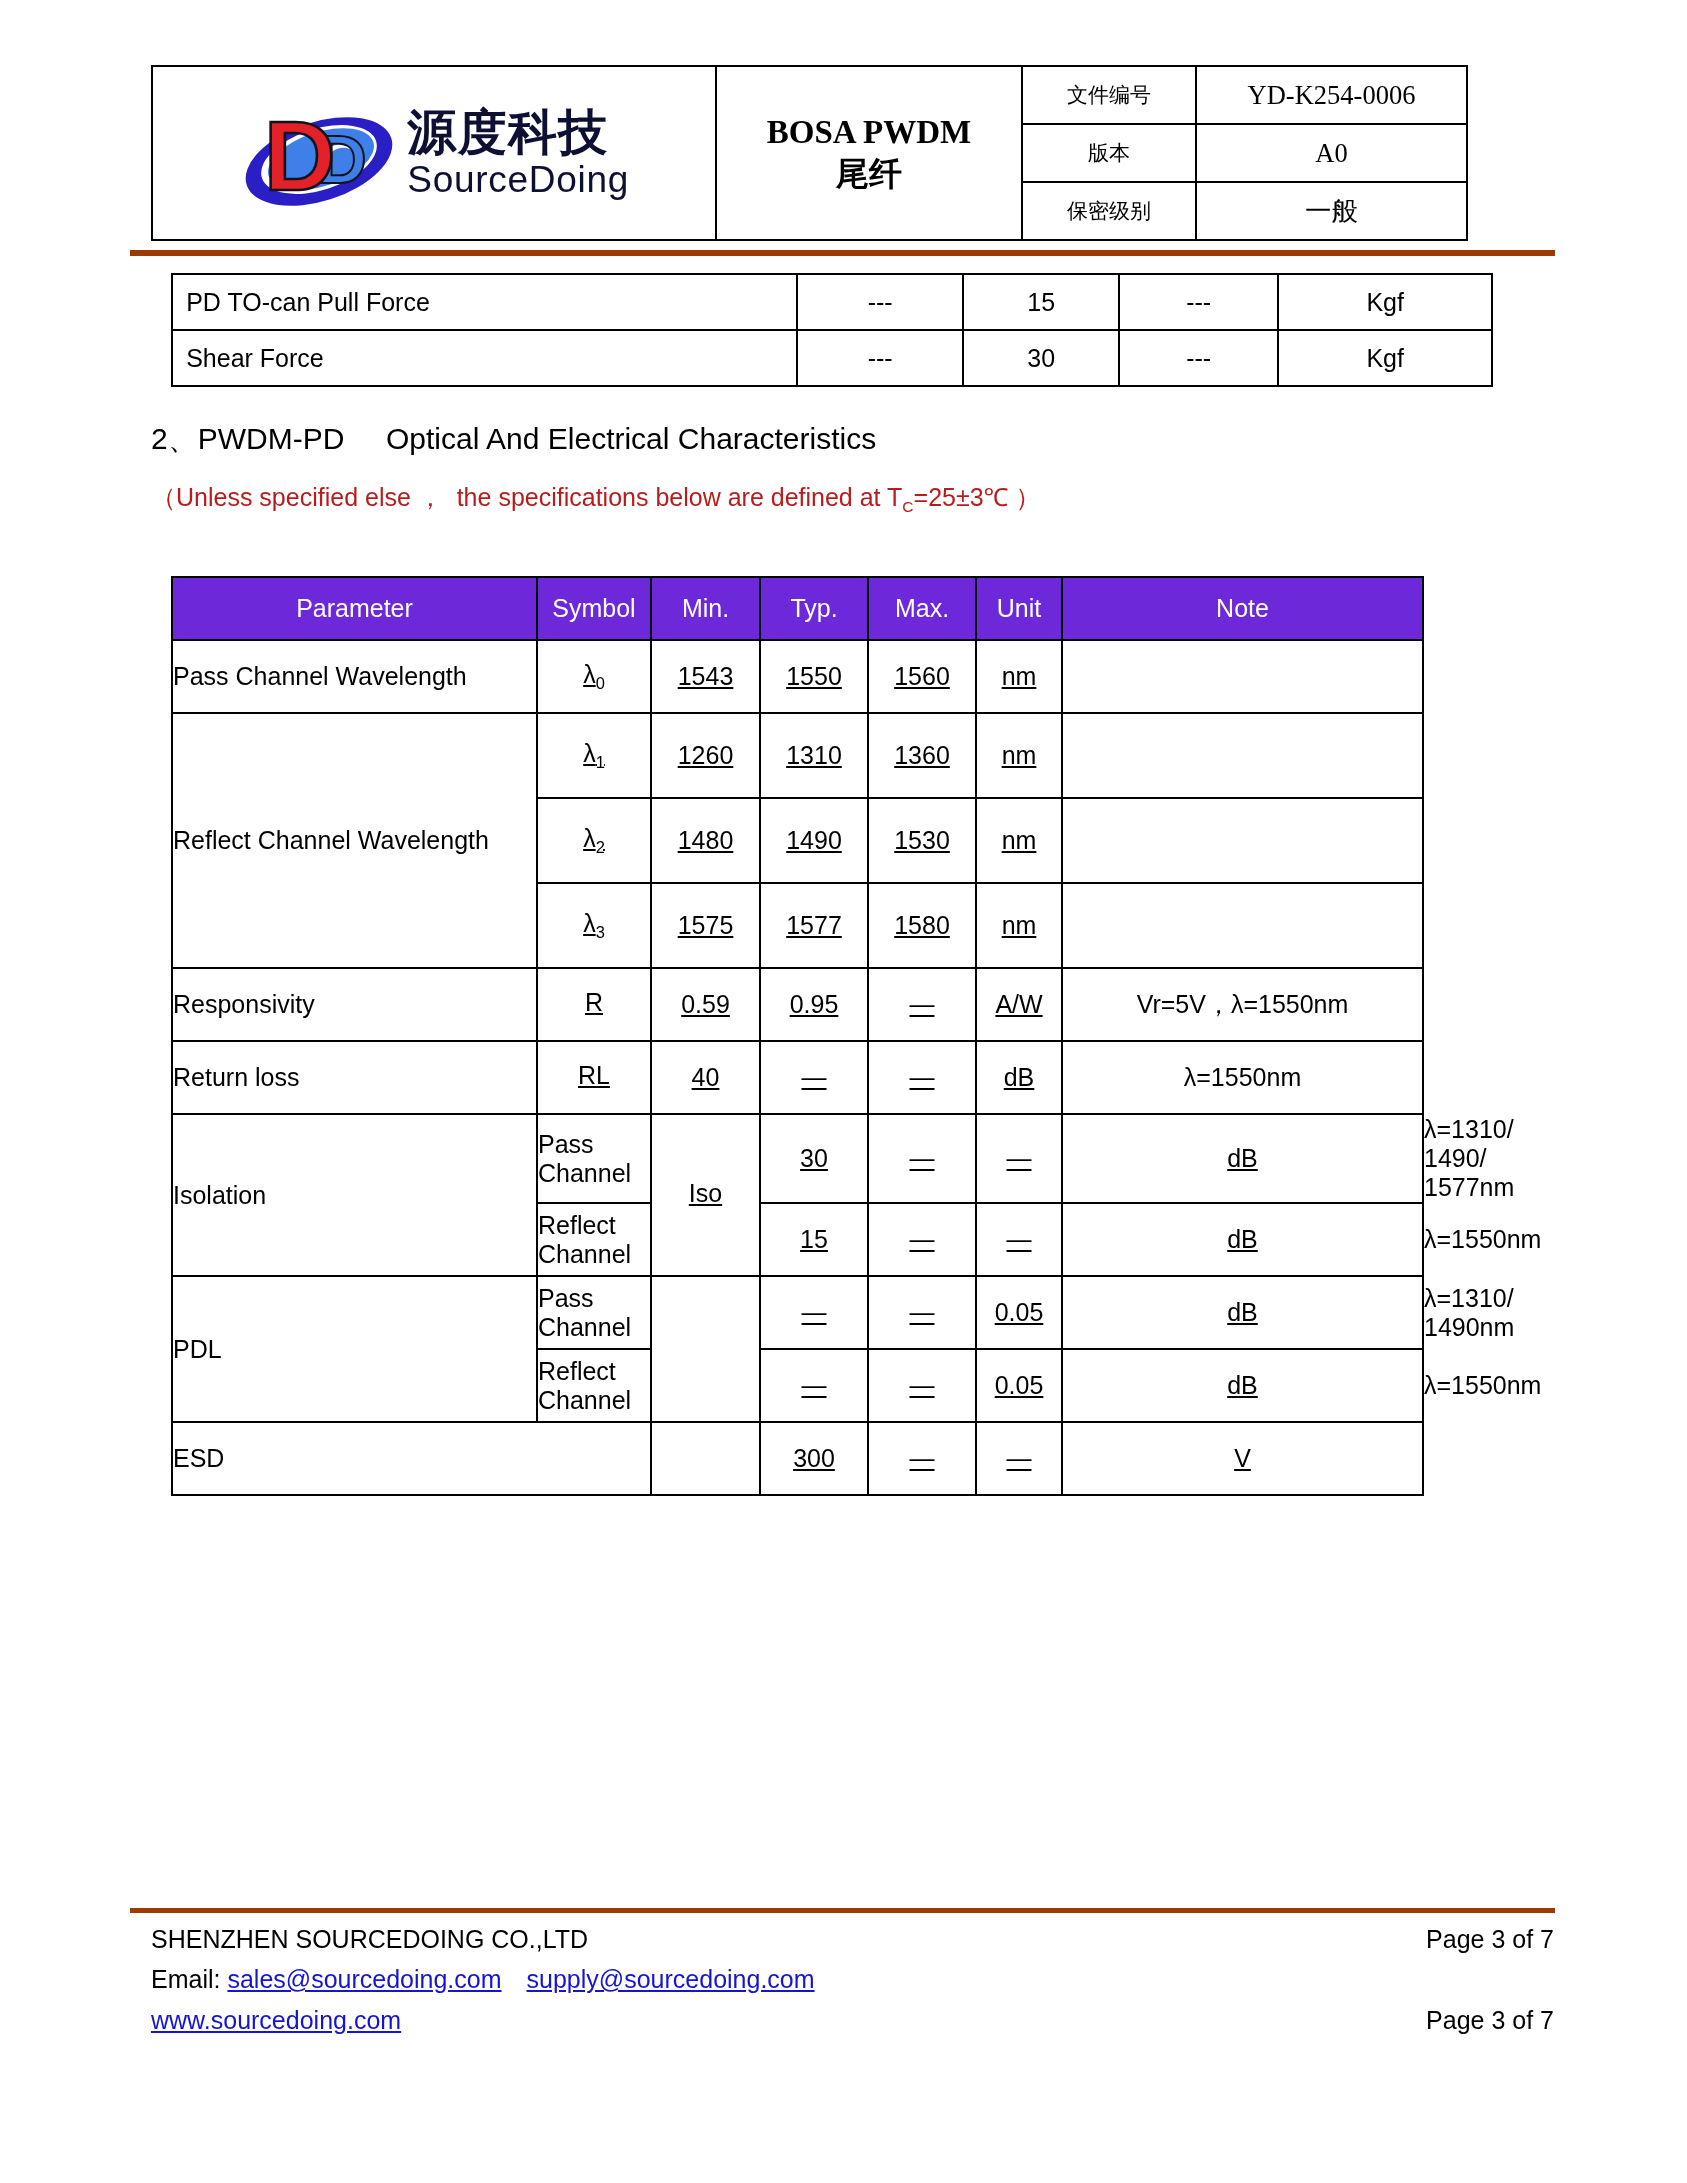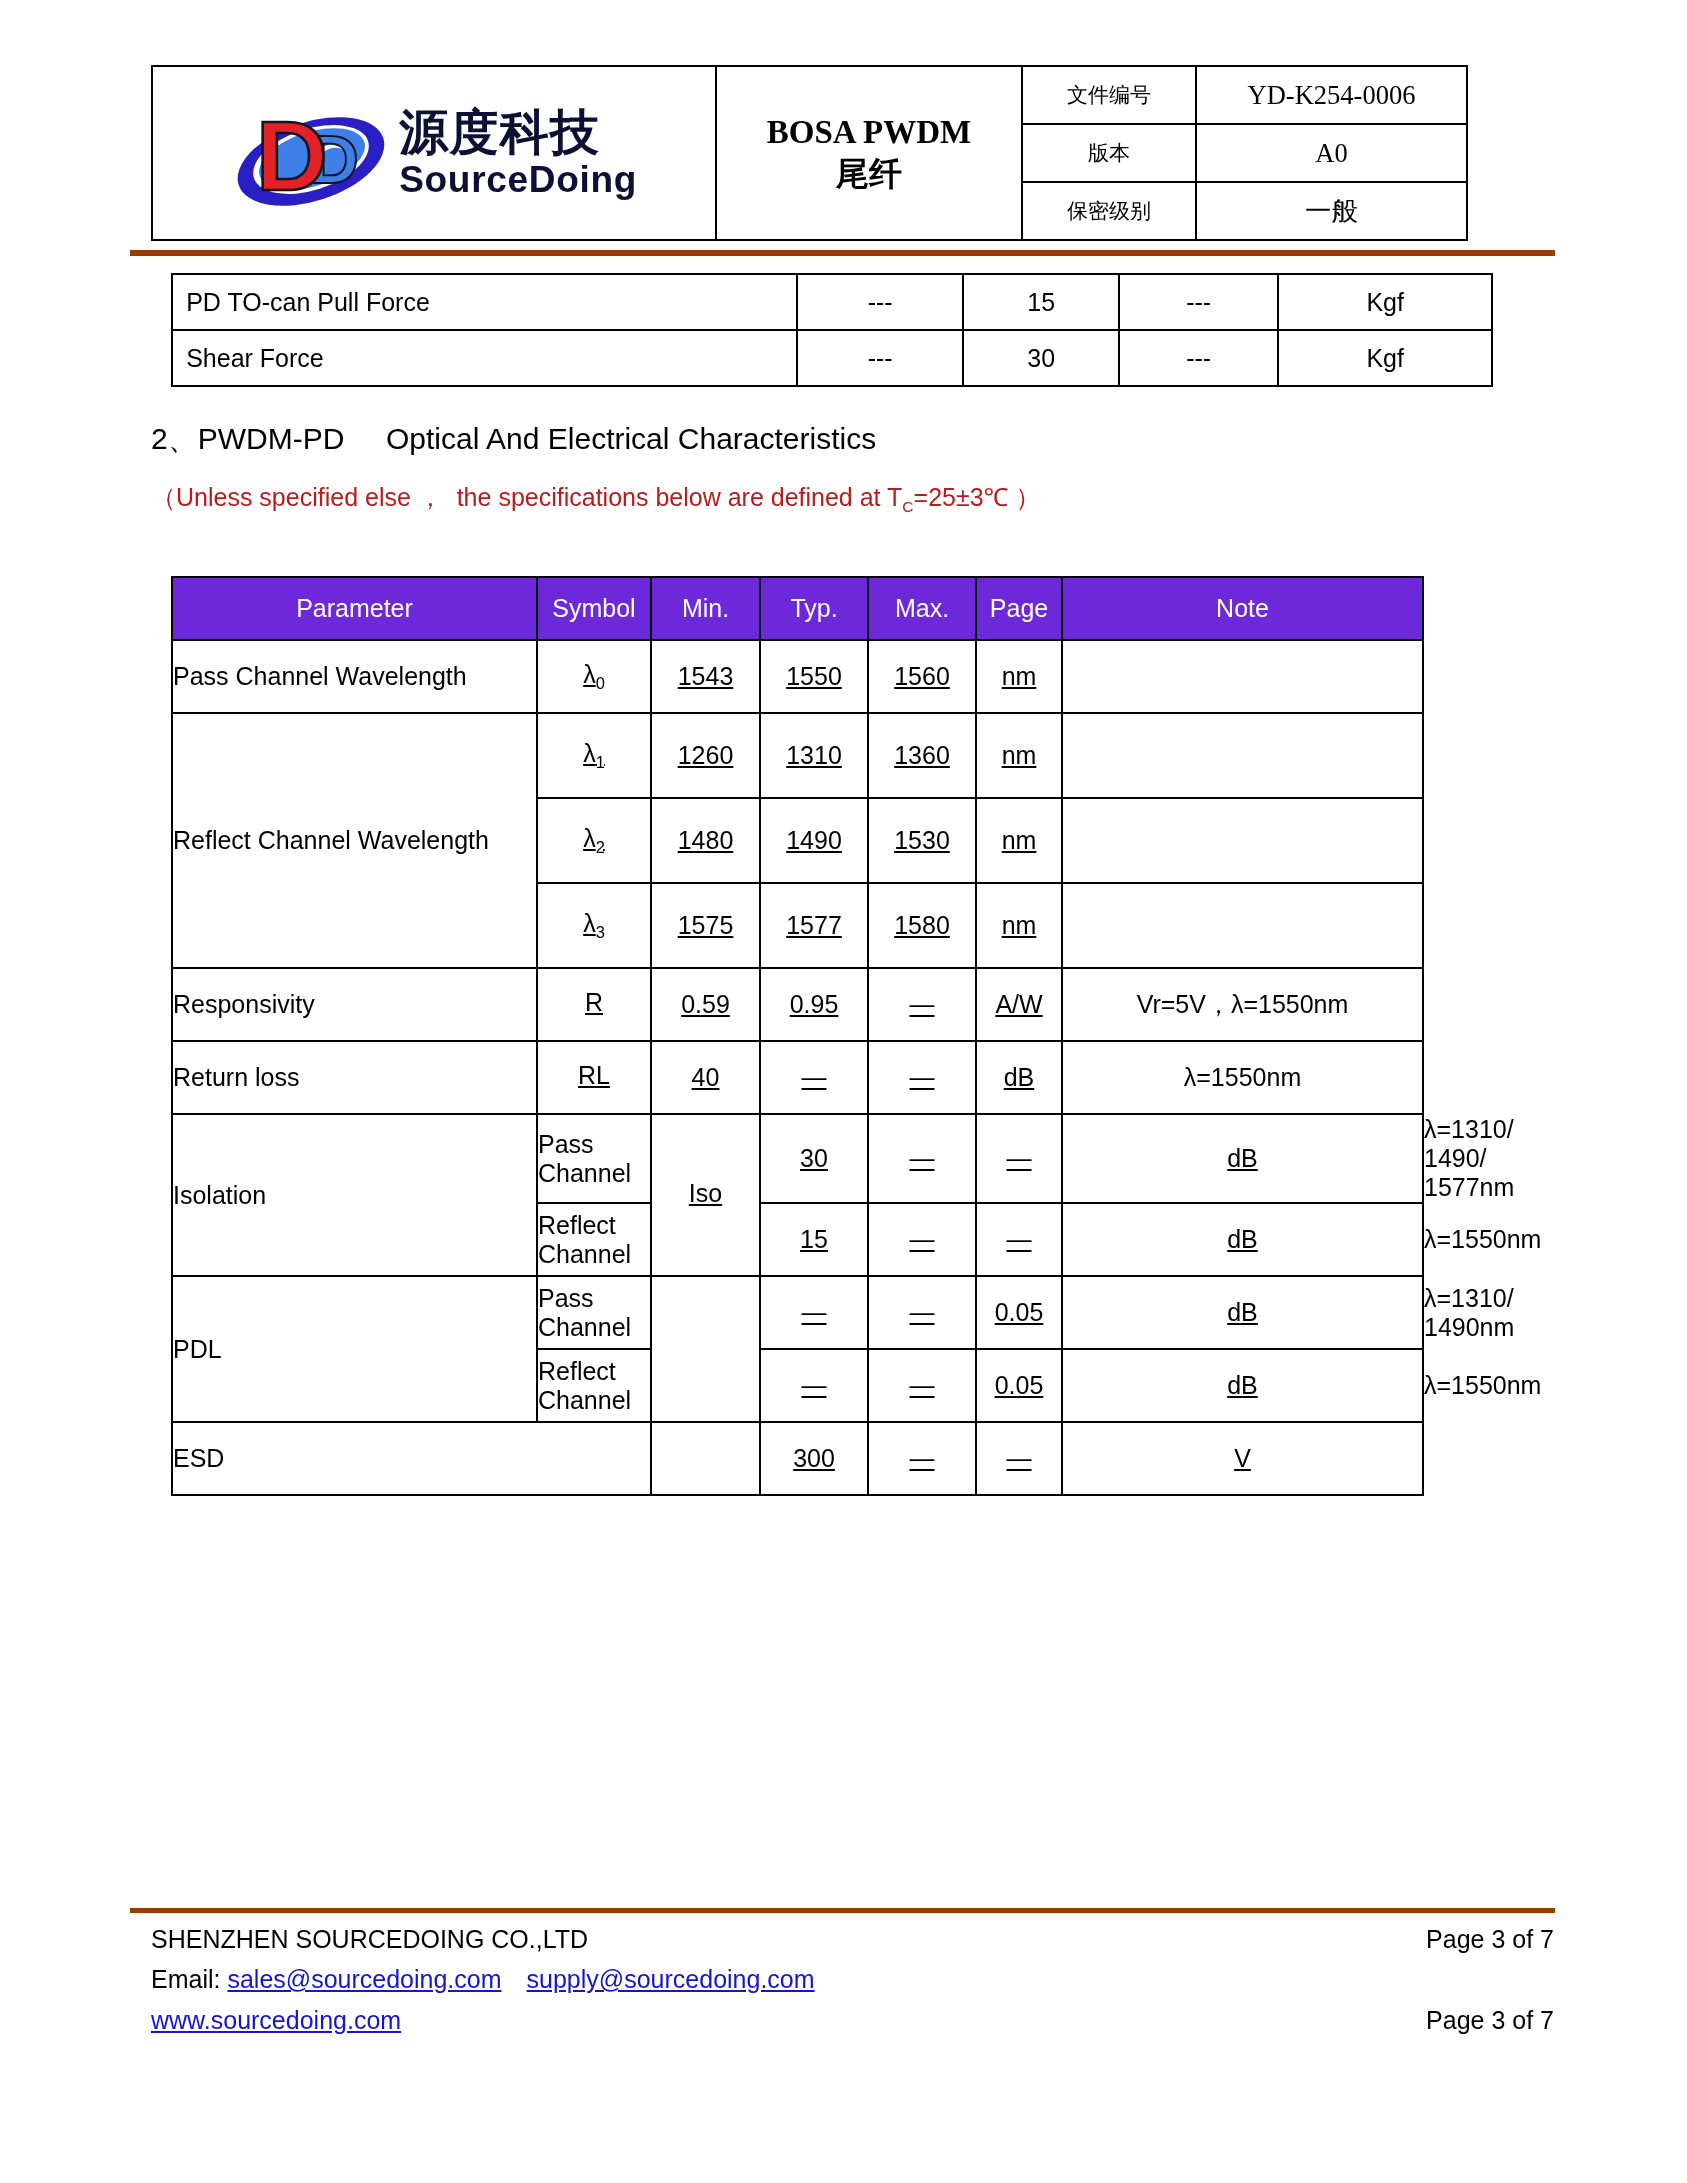--- a/index.html
+++ b/index.html
@@ -128,21 +128,21 @@
   .logo-cn {
     font-family: "Liberation Sans", sans-serif;
     font-weight: bold;
     font-size: 49px;
     color: #0D1033;
     letter-spacing: 1.3px;
     white-space: nowrap;
   }
   .logo-en {
     font-family: "Liberation Sans", sans-serif;
-    font-weight: bold;
+    font-weight: normal;
     font-size: 37px;
     color: #0D1033;
     letter-spacing: 0.7px;
     margin-top: 4px;
     white-space: nowrap;
   }
 
   .hdr-title {
     font-family: "Liberation Serif", serif;
     font-weight: bold;
@@ -399,21 +399,21 @@
         <col class="col-unit">
         <col class="col-note">
       </colgroup>
       <thead>
         <tr>
           <th colspan="1">Parameter</th>
           <th>Symbol</th>
           <th>Min.</th>
           <th>Typ.</th>
           <th>Max.</th>
-          <th>Page</th>
+          <th>Unit</th>
           <th>Note</th>
         </tr>
       </thead>
       <tbody>
 
         <tr class="row-h">
           <td class="cell-param">Pass Channel Wavelength</td>
           <td class="cell-c sym"><span>λ</span><sub>0</sub></td>
           <td class="cell-c">1543</td>
           <td class="cell-c">1550</td>

